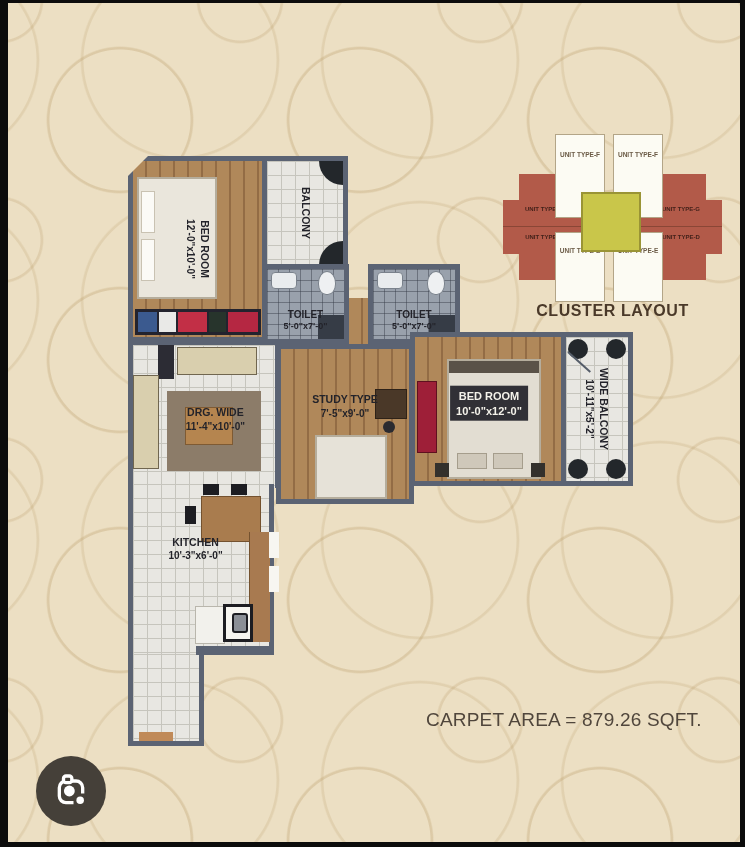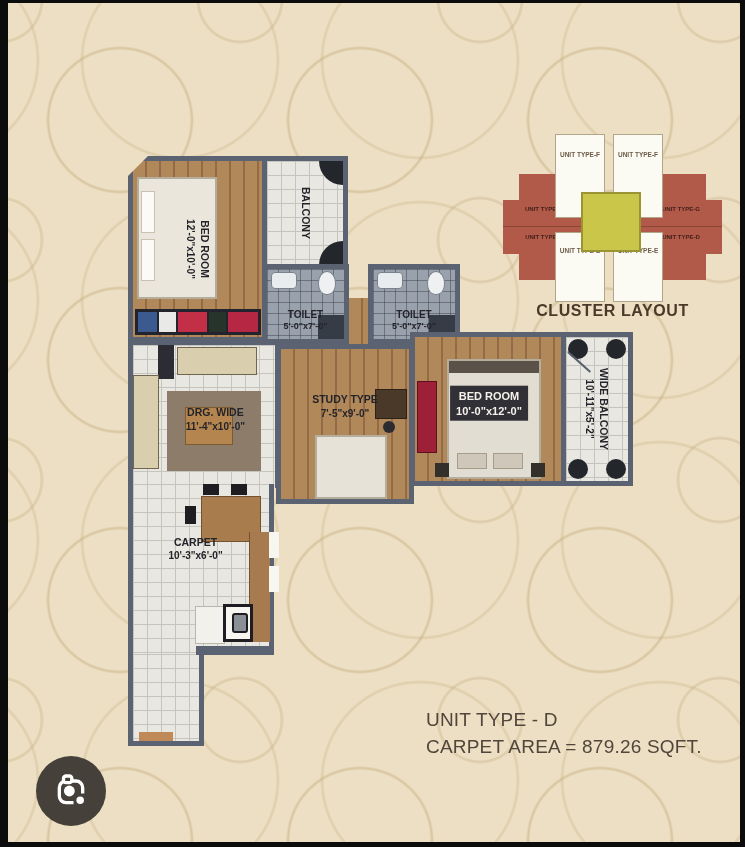--- a/index.html
+++ b/index.html
@@ -150,21 +150,21 @@
         <div class="abs" style="left:68px;top:12px;width:58px;height:44px;background:#a97c4e;border:1px solid #74522f;"></div>
         <div class="abs" style="left:70px;top:0px;width:16px;height:11px;background:#1d1d22;"></div>
         <div class="abs" style="left:98px;top:0px;width:16px;height:11px;background:#1d1d22;"></div>
         <div class="abs" style="left:52px;top:22px;width:11px;height:18px;background:#1d1d22;"></div>
         <div class="abs" style="left:116px;top:48px;width:20px;height:110px;background:#a87a50;border-left:1px solid #74522f;"></div>
         <div class="abs" style="left:62px;top:122px;width:28px;height:36px;background:#f2f1ec;border:1px solid #b9b6ac;"></div>
         <div class="abs" style="left:90px;top:120px;width:30px;height:38px;background:#f7f6f1;border:3px solid #1d1d22;box-sizing:border-box;">
           <div class="abs" style="left:6px;top:6px;width:12px;height:16px;background:#8b8f96;border:2px solid #1d1d22;border-radius:3px;"></div>
         </div>
         <div class="lbl" style="left:46%;top:38%;transform:translate(-50%,-50%);">
-          <div>CARPET</div>
+          <div>KITCHEN</div>
           <div class="dims">10'-3"x6'-0"</div>
         </div>
       </div>
 
       <div class="room tile" style="left:128px;top:654px;width:76px;height:92px;border-top:none;">
         <div class="abs" style="left:6px;bottom:0px;width:34px;height:9px;background:#c08a58;"></div>
       </div>
 
       <div class="wallseg" style="left:196px;top:646px;width:78px;height:9px;"></div>
       <div class="doorgap" style="left:269px;top:532px;width:10px;height:26px;"></div>
@@ -197,21 +197,20 @@
       <div class="cl-unit" style="left:108px;top:6px;width:50px;height:84px;padding-top:16px;">UNIT TYPE-F</div>
       <div class="cl-unit" style="left:50px;top:104px;width:50px;height:70px;padding-top:14px;">UNIT TYPE-E</div>
       <div class="cl-unit" style="left:108px;top:104px;width:50px;height:70px;padding-top:14px;">UNIT TYPE-E</div>
 
       <div class="abs" style="left:76px;top:64px;width:60px;height:60px;background:#c9c64a;border:2px solid #9a9435;box-sizing:border-box;"></div>
 
       <div class="abs" style="left:0;top:174px;width:215px;text-align:center;font-weight:bold;font-size:16px;letter-spacing:.6px;color:#4a3929;">CLUSTER LAYOUT</div>
     </div>
 
     <div class="abs" style="left:426px;top:706px;">
-      <div class="info-line">UNIT TYPE - D</div>
       <div class="info-line">CARPET AREA = 879.26 SQFT.</div>
     </div>
   </div>
 
   <button class="lens" aria-label="Search with lens">
     <span style="display:block;width:40px;height:40px;">
       <svg viewBox="0 0 48 48" width="40" height="40">
         <rect x="10" y="12" width="28" height="26" rx="8" fill="none" stroke="#ffffff" stroke-width="4"></rect>
         <rect x="27" y="27" width="16" height="16" fill="#454039"></rect>
         <rect x="15" y="6" width="10" height="8" rx="3" fill="#454039" stroke="#ffffff" stroke-width="4"></rect>

